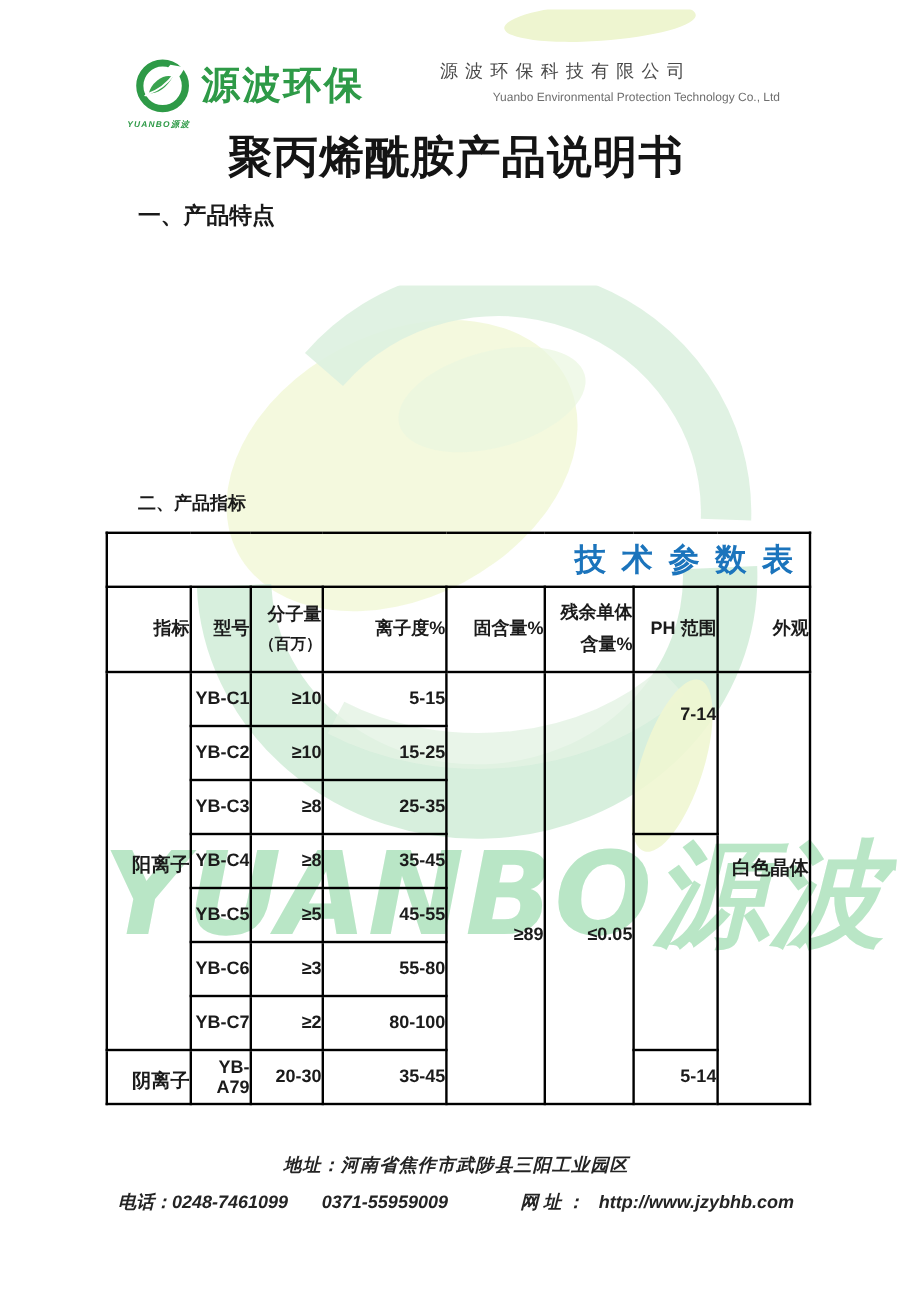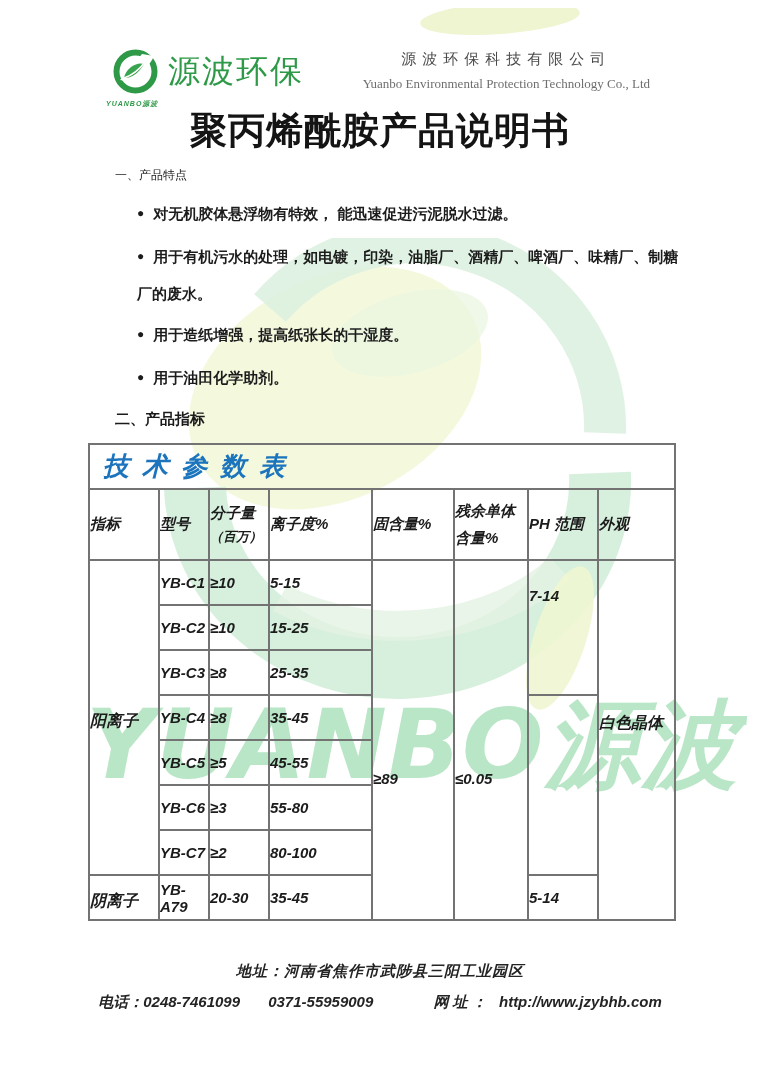--- a/index.html
+++ b/index.html
@@ -13,45 +13,45 @@
   .wm-topsliver { position:absolute; left:415px; top:8px; }
   .wm-text { position:absolute; left:86px; top:682px; font-size:96px; font-weight:800;
              font-style:italic; color:#b9e6c6; letter-spacing:1px; white-space:nowrap;
              font-family:"DejaVu Sans", sans-serif; }
 
   
   .content { position:absolute; inset:0; z-index:1; }
 
   
   .logo-row { position:absolute; left:112px; top:48px; display:flex; align-items:center; gap:9px; }
-  .brand-name { font-size:32px; font-weight:400; color:#2e9a47; letter-spacing:2px; }
+  .brand-name { font-size:32px; font-weight:700; color:#2e9a47; letter-spacing:2px; }
   .logo-sub { position:absolute; left:106px; top:99px; font-size:7px; font-style:italic;
               font-weight:700; color:#2e9a47; letter-spacing:1px; }
-  .company { position:absolute; top:50px; right:110px; text-align:center; }
+  .company { position:absolute; top:50px; right:110px; text-align:left; }
   .company-cn { font-family:"Liberation Serif", serif; font-size:15px; color:#4a4a4a;
                 letter-spacing:6px; white-space:nowrap; }
-  .company-en { font-family:Liberation Serif, serif; font-size:13px; color:#6e6e6e;
-                margin-top:7px; white-space:nowrap; }
+  .company-en { font-family:Liberation Sans, sans-serif; font-size:10px; color:#6e6e6e;
+                margin-top:7px; white-space:nowrap;margin-left:44px; }
 
   .doc-title { position:absolute; top:106px; left:0; width:100%; text-align:center;
                font-size:37px; font-weight:700; color:#141414; letter-spacing:1px; }
 
-  .sec1-head { position:absolute; top:167px; left:115px; font-size:12px; font-weight:400; color:#1a1a1a; }
+  .sec1-head { position:absolute; top:167px; left:115px; font-size:19px; font-weight:700; color:#1a1a1a; }
   .bullets { position:absolute; top:196px; left:137px; width:548px; font-size:15px;
              font-weight:700; color:#1c1c1c; line-height:35px; }
   .bullet { margin-bottom:6px; }
   .bullet .dot { font-size:12px; margin-right:9px; position:relative; top:-2px; }
   .sec2-head { position:absolute; top:410px; left:115px; font-size:15px; font-weight:800; color:#1a1a1a;text-align:center; }
 
   
   .spec-table { position:absolute; left:88px; top:443px; border-collapse:collapse;
                 table-layout:fixed; width:586px; }
-  .spec-table td { border:2px solid #737373; text-align:left; vertical-align:middle;
+  .spec-table td { border:2px solid #000000; text-align:right; vertical-align:middle;
                    font-size:15px; font-weight:700; color:#1b1b1b; padding:0;
-                   background:transparent; overflow:hidden;font-style:italic; }
+                   background:transparent; overflow:hidden; }
   tr.t-title td { height:45px; font-size:26px; font-weight:700; color:#1b74bc;
                   letter-spacing:13px; padding-left:13px; }
   tr.t-head td { height:71px; line-height:1.75; }
   tr.t-head .sub { font-size:13px; }
   tr.t-data { height:45px; }
   td.va-top { vertical-align:top; padding-top:26px; }
   td.shift-down { padding-top:76px; }
   td.shift-up { padding-bottom:34px; }
   td.group-cell { font-size:16px; padding-top:8px;margin-left:44px; }
   td.appearance-cell { font-size:16px; }
@@ -98,26 +98,20 @@
     <div class="logo-sub">YUANBO源波</div>
 
     <div class="company">
       <div class="company-cn">源波环保科技有限公司</div>
       <div class="company-en">Yuanbo Environmental Protection Technology Co., Ltd</div>
     </div>
 
     <div class="doc-title">聚丙烯酰胺产品说明书</div>
 
     <div class="sec1-head">一、产品特点</div>
-    <div class="bullets">
-      <div class="bullet"><span class="dot">●</span><span>对无机胶体悬浮物有特效， 能迅速促进污泥脱水过滤。</span></div>
-      <div class="bullet"><span class="dot">●</span><span>用于有机污水的处理，如电镀，印染，油脂厂、酒精厂、啤酒厂、味精厂、制糖厂的废水。</span></div>
-      <div class="bullet"><span class="dot">●</span><span>用于造纸增强，提高纸张长的干湿度。</span></div>
-      <div class="bullet"><span class="dot">●</span><span>用于油田化学助剂。</span></div>
-    </div>
 
     <div class="sec2-head">二、产品指标</div>
 
     <table class="spec-table">
       <colgroup>
         <col style="width:70px">
           <col style="width:50px">
           <col style="width:60px">
           <col style="width:103px">
         <col style="width:82px">

